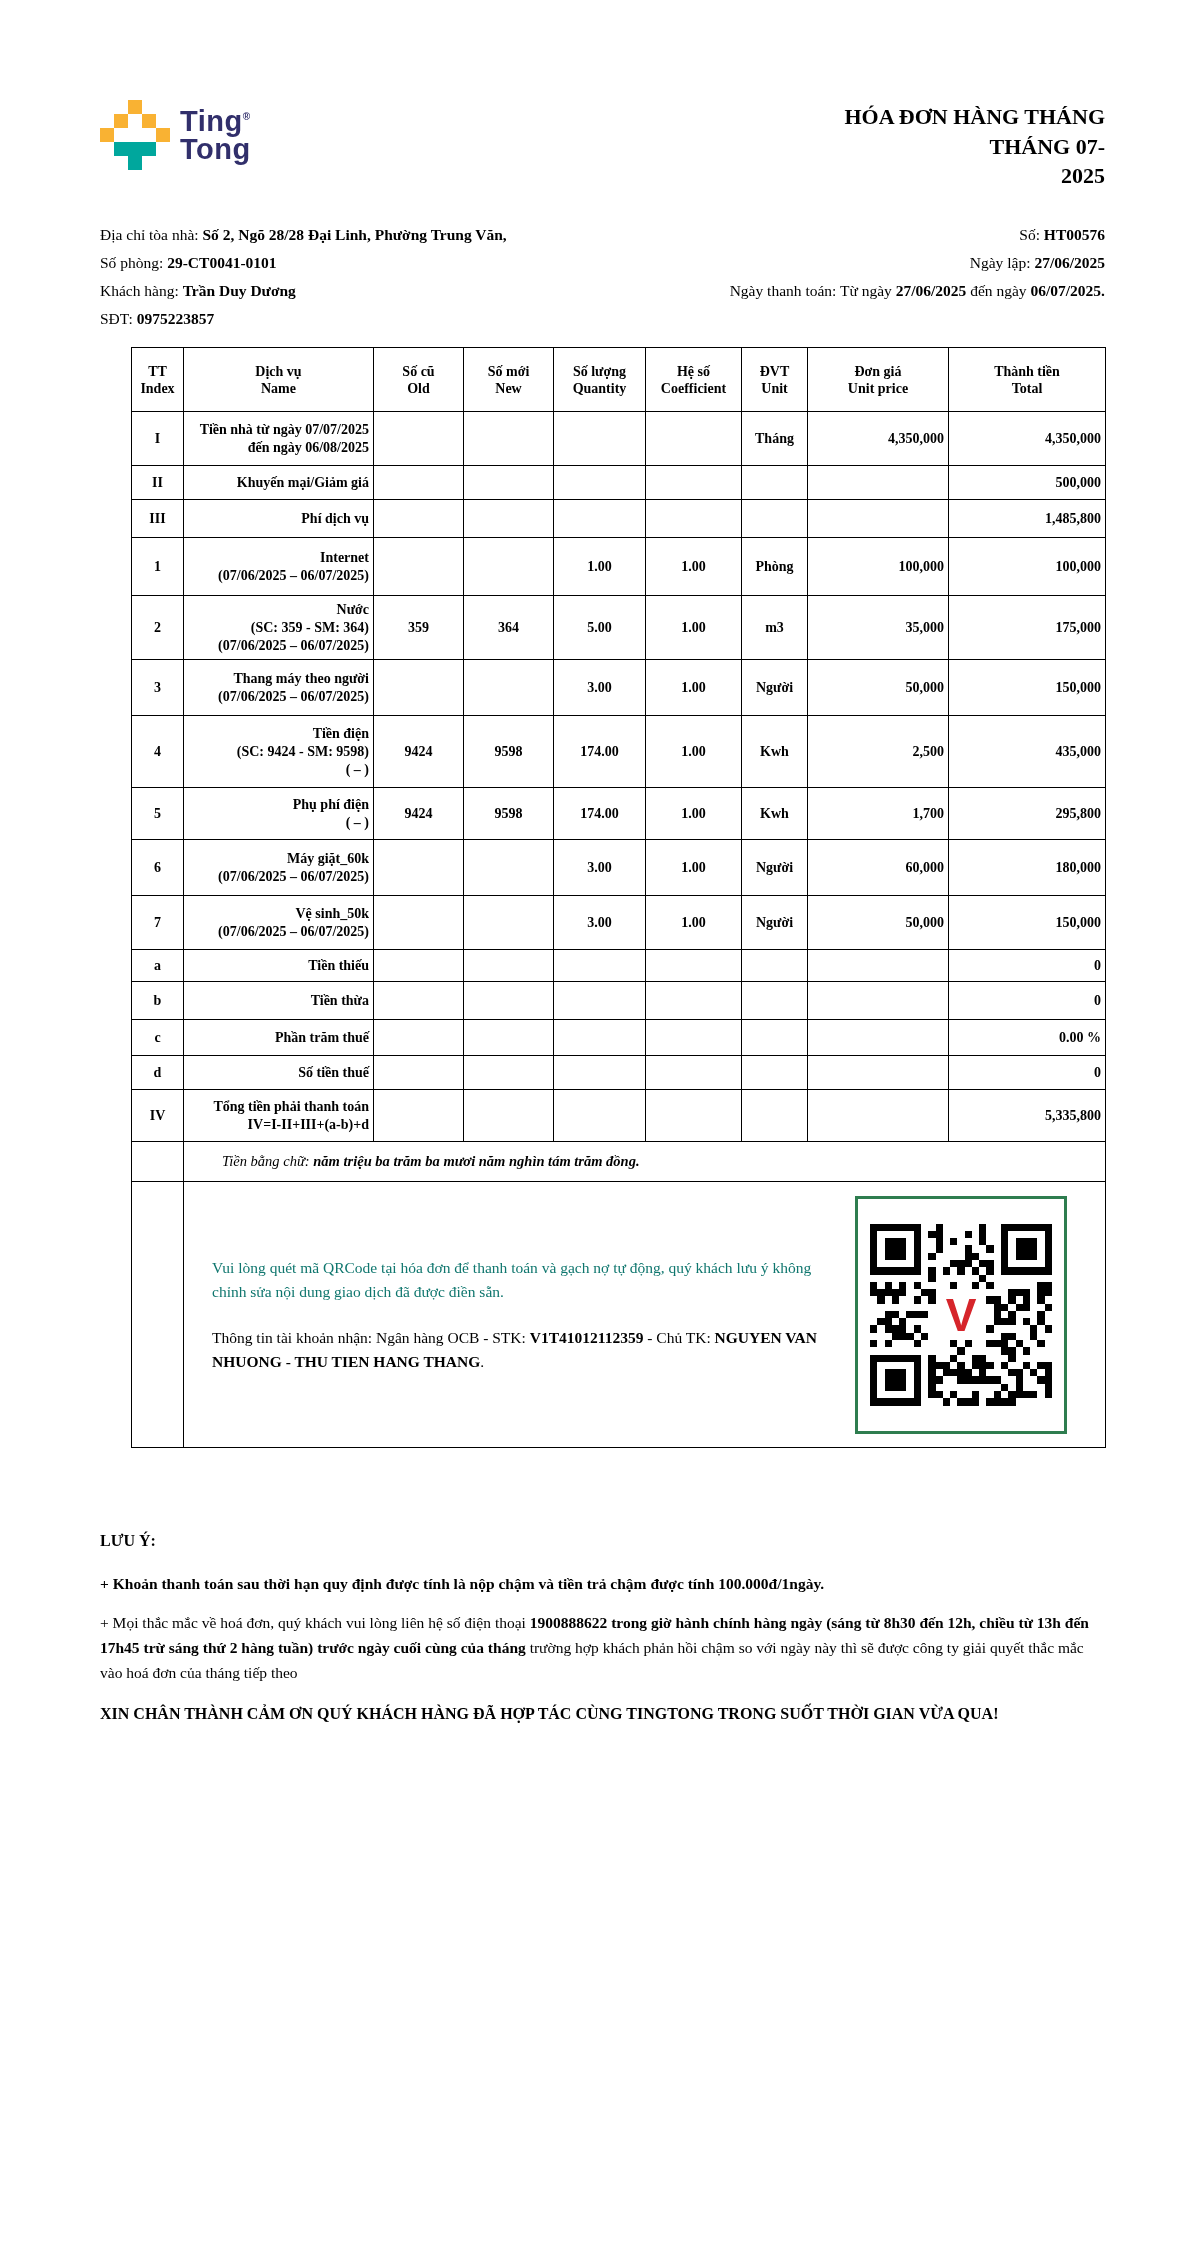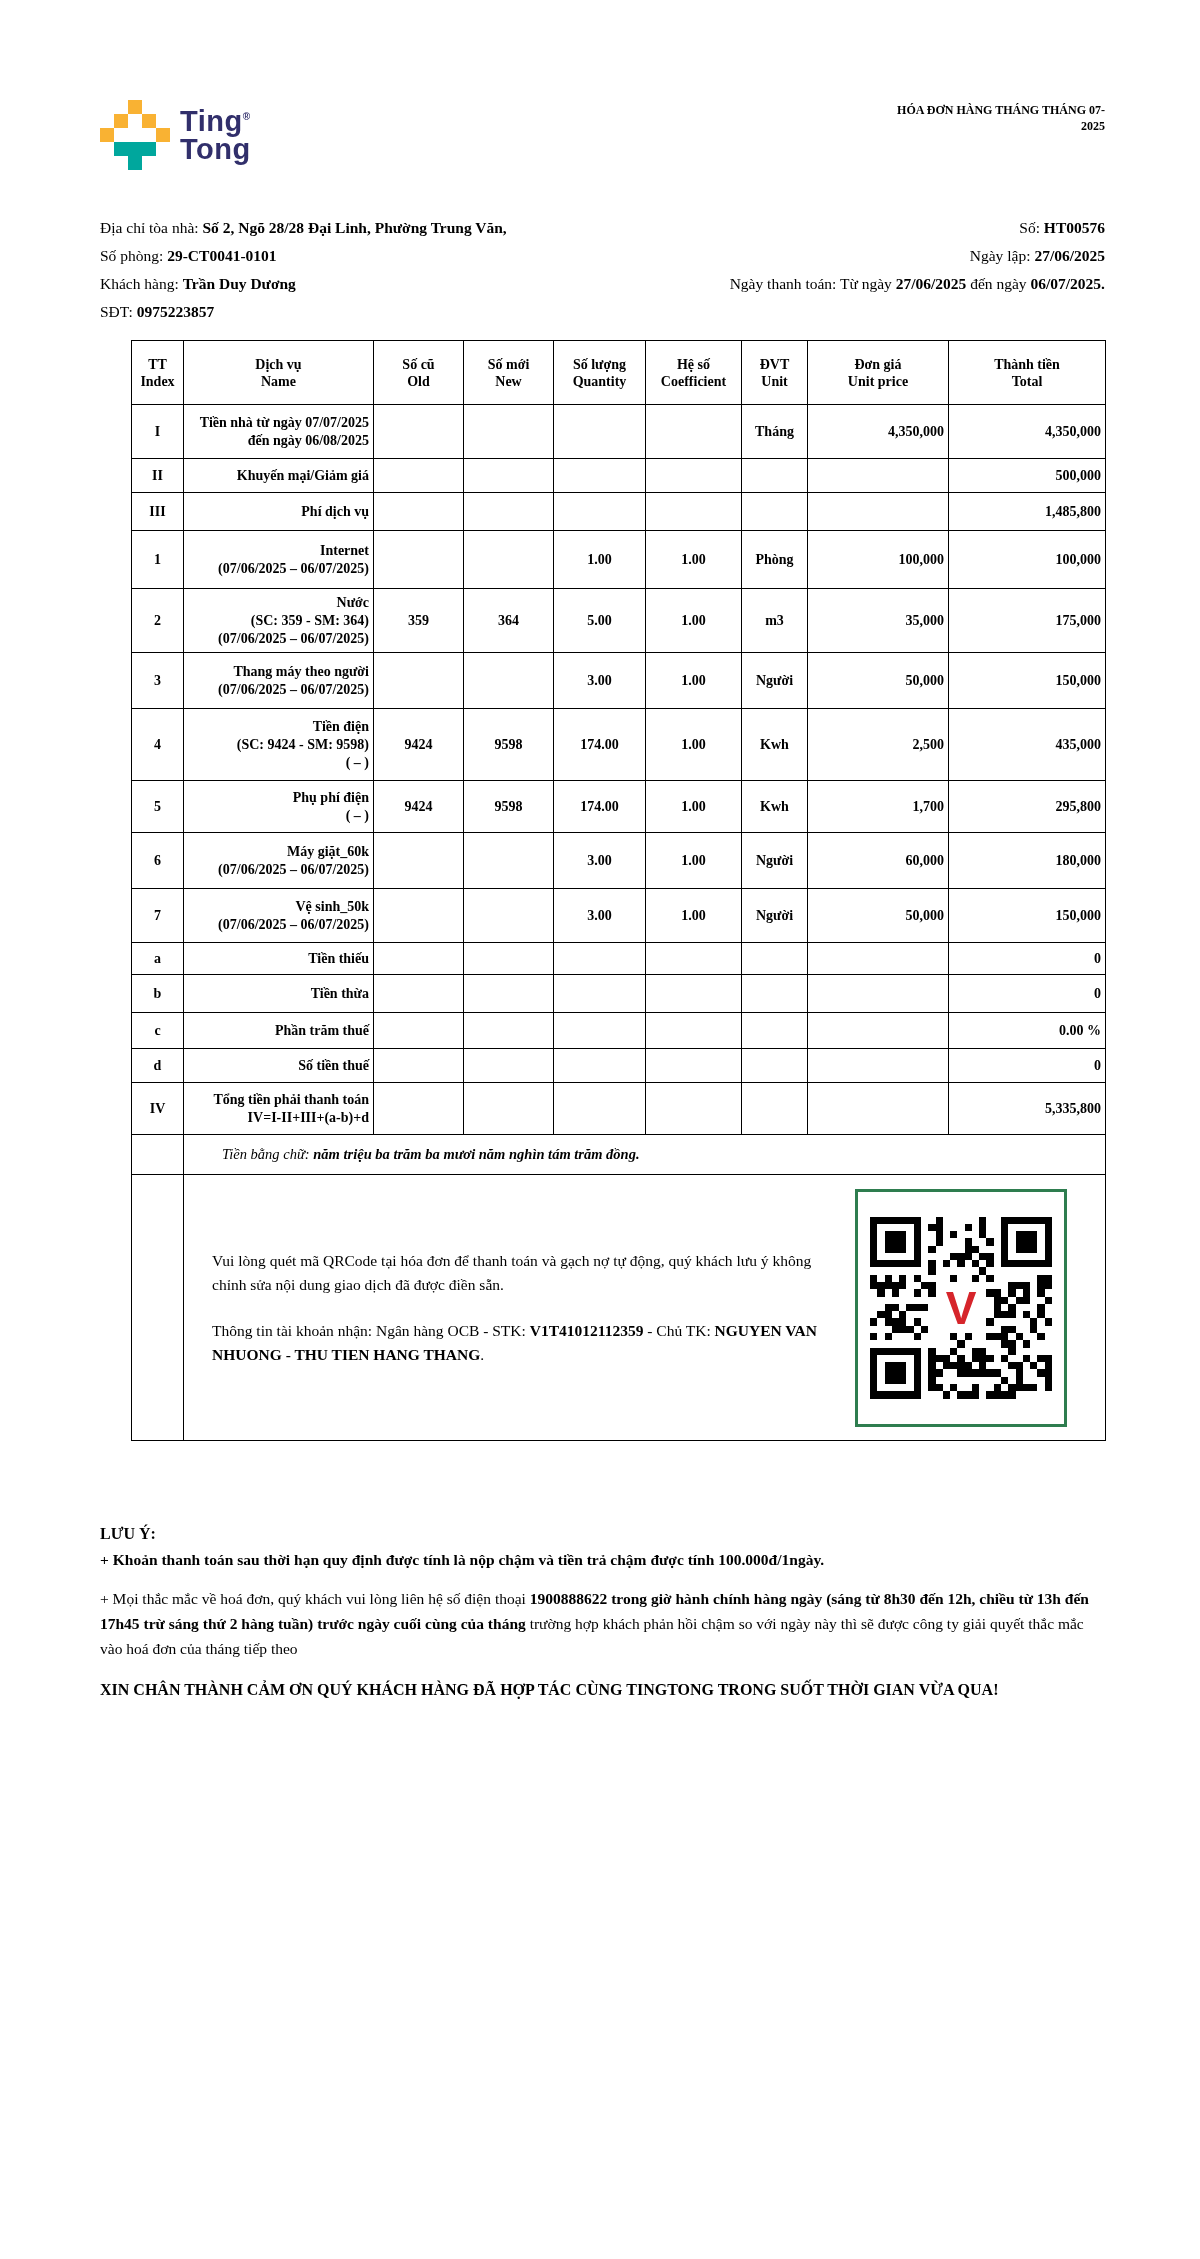--- a/index.html
+++ b/index.html
@@ -7,21 +7,21 @@
   .page { width:1200px; height:1888px; background:#fff; color:#000;
           font-family:"Liberation Serif", serif; position:relative; overflow:hidden; }
   .content { padding:100px 95px 0 100px; }
 
   
   .hdr { display:flex; justify-content:space-between; align-items:flex-start; }
   .logo { display:flex; align-items:flex-start; gap:10px; }
   .logo-text { font-family:"Liberation Sans", sans-serif; font-weight:bold;
                color:#312f6b; font-size:29px; line-height:0.95; letter-spacing:0.5px; margin-top:8px; }
   .logo-text sup { font-size:10px; vertical-align:super; }
-  .doc-title { width:330px; text-align:right; font-weight:bold; font-size:12px; line-height:1.35; margin-top:2px; }
+  .doc-title { width:330px; text-align:right; font-weight:bold; font-size:22px; line-height:1.35; margin-top:2px; }
 
   
   .info { margin-top:30px; font-size:15.5px; }
   .info-row { display:flex; justify-content:space-between; line-height:28px; }
   .info-left { max-width:560px; }
   .info-right { text-align:right; }
   .b { font-weight:bold; }
 
   
   table.inv { border-collapse:collapse; margin-left:31px; margin-top:14px; width:974px;
@@ -33,34 +33,34 @@
   td.r { text-align:right; padding-right:8px; }
   td.name { text-align:right; padding-left:8px; }
   td.name div { line-height:18px; }
   tr.words-row { height:40px; }
   .words-cell { font-style:italic; font-weight:normal; padding-left:38px !important; font-size:14.5px; }
   .words-cell .b { font-weight:bold; }
   tr.qr-row { height:266px; }
   .qr-cell { padding:0 !important; }
   .qr-flex { display:flex; align-items:center; height:100%; }
   .pay-text { flex:1; padding:0 28px 0 28px; font-weight:normal; font-size:15.5px; line-height:24px; }
-  .red-note { color:#000000; max-width:620px; }
+  .red-note { color:#0f766e; max-width:620px; }
   .bank-note { margin-top:22px; max-width:620px; }
   .qr-box { width:212px; height:238px; border:3px solid #2e7d4f; background:#fff;
             margin-right:38px; flex:none; display:flex; align-items:center; justify-content:center; position:relative; }
   .qr-grid { width:182px; height:182px; display:grid; position:relative; }
   .qr-grid .qm { background:#000; }
   .qr-vlogo { position:absolute; top:50%; left:50%; transform:translate(-50%,-50%);
               font-family:"Liberation Sans", sans-serif; font-weight:bold; font-size:46px;
               color:#d6252b; line-height:1; }
 
   
   .notes { margin-top:80px; font-size:15.5px; line-height:25px; }
   .notes-heading { font-weight:bold; font-size:16px; }
-  .note1 { margin-top:1px; font-weight:bold; }
+  .note1 { margin-top:18px; font-weight:bold; }
   .note2 { margin-top:14px; }
   .thanks { margin-top:16px; font-weight:bold; font-size:16px; }
 </style>
 </head>
 <body>
 
 <div class="page">
   <div class="content">
 
     <div class="hdr">

